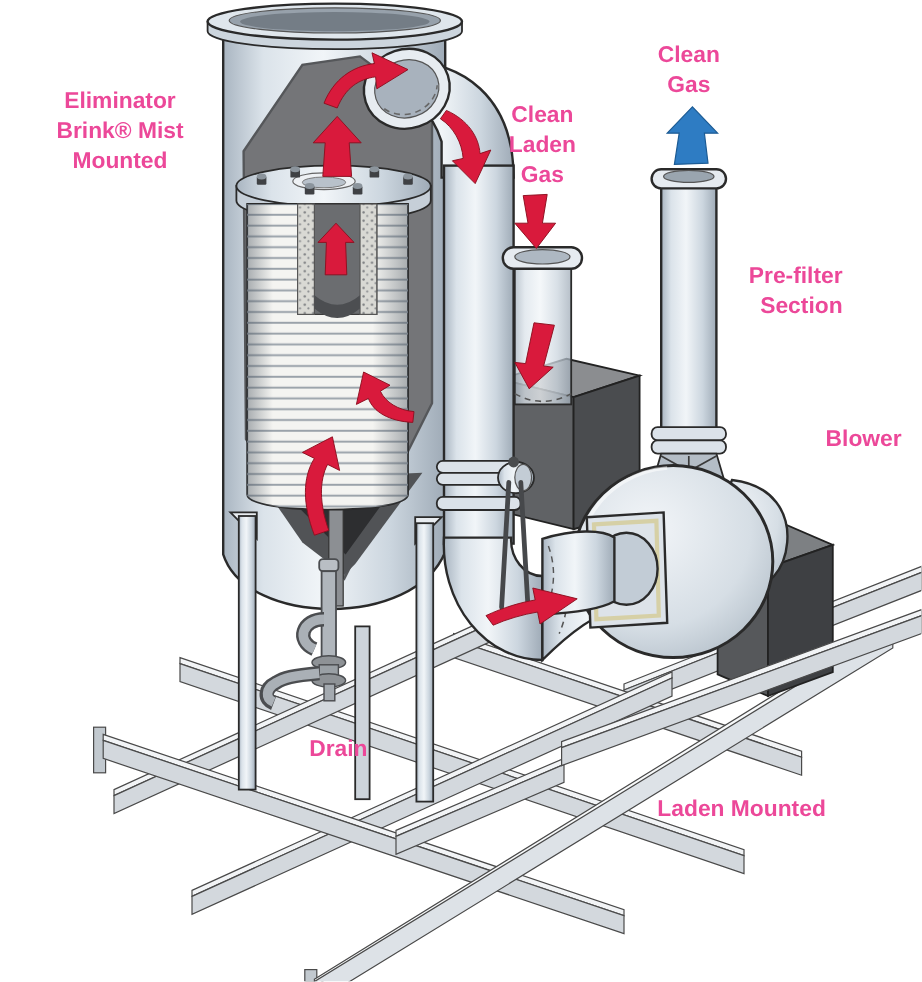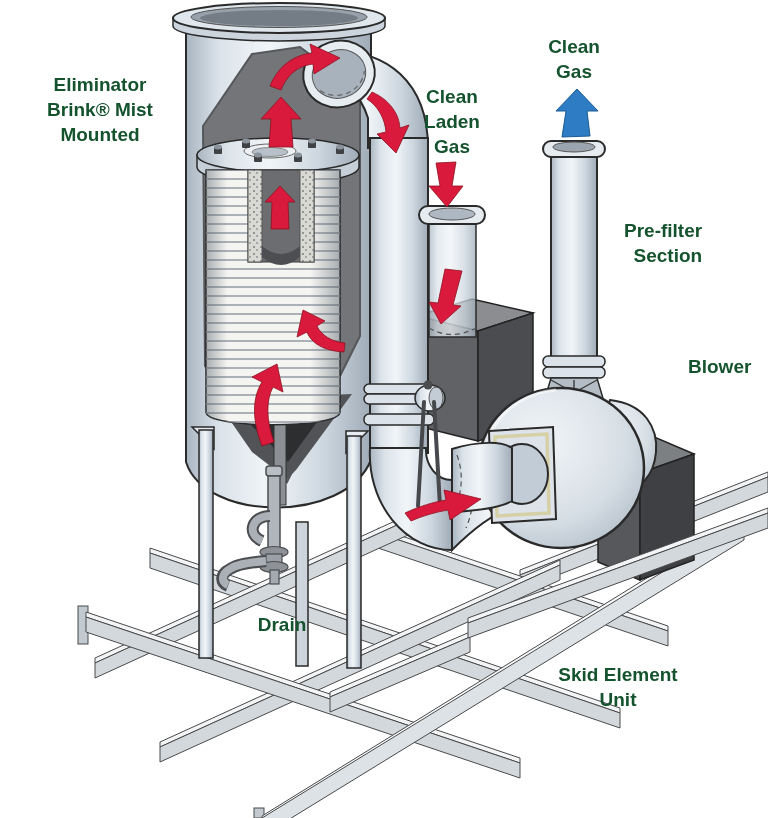--- a/index.html
+++ b/index.html
@@ -1,20 +1,20 @@
 <!DOCTYPE html>
 <html><head>
 <meta charset="utf-8">
 <style>
   html,body{margin:0;padding:0;background:#ffffff;}
   #stage{position:relative;width:768px;height:818px;background:#ffffff;overflow:hidden;
          font-family:"Liberation Sans",sans-serif;}
   #art{position:absolute;left:0;top:0;z-index:1;}
   .label{position:absolute;z-index:2;font-weight:bold;font-size:19px;line-height:25px;
-         color:#14532d;white-space:nowrap;}
+         color:#ec4899;white-space:nowrap;}
   .center{transform:translateX(-50%);text-align:center;}
   .left{text-align:right;}
 </style>
 </head>
 <body>
 
 <div id="stage">
 
 <svg id="art" width="768" height="818" viewBox="0 0 768 818">
   <defs>
@@ -277,17 +277,16 @@
 
 <div class="label left" style="left:688px;top:354px;">
   <div>Blower</div>
 </div>
 
 <div class="label center" style="left:282px;top:612px;">
   <div>Drain</div>
 </div>
 
 <div class="label center" style="left:618px;top:662px;">
-  <div>Skid Element</div>
-  <div>Unit</div>
+  <div>Laden Mounted</div>
 </div>
 
 </div>
 
 </body></html>

